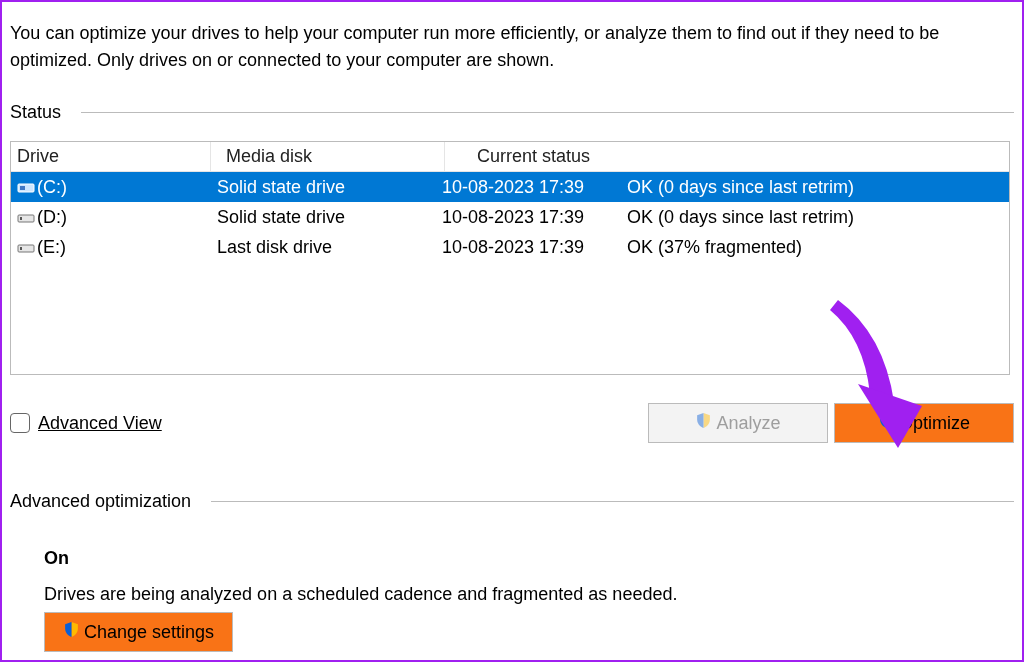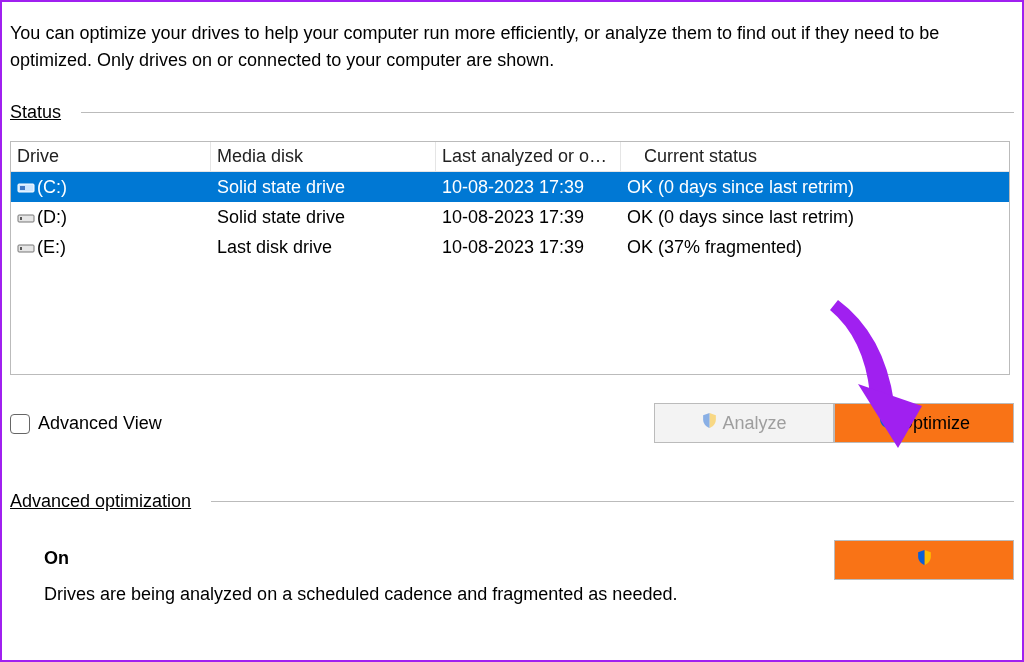--- a/index.html
+++ b/index.html
@@ -21,37 +21,37 @@
     margin-bottom: 28px;
     padding-right: 10px;
   }
   .section-label-row {
     display: flex;
     align-items: center;
     margin-bottom: 18px;
   }
   .section-label {
     padding-right: 20px;
-    text-decoration: underline;
   }
   .section-rule {
     flex: 1;
     border-top: 1px solid #bbb;
     height: 0;
   }
   .drive-table {
     border: 1px solid #bbb;
     width: 1000px;
     height: 234px;
   }
   .drive-header {
     display: flex;
     border-bottom: 1px solid #e5e5e5;
     font-weight: 400;
     color: #222;
+    gap: 9px;
   }
   .col {
     padding: 4px 6px;
     white-space: nowrap;
     overflow: hidden;
     text-overflow: ellipsis;
   }
   .col-drive   { width: 200px; }
   .col-media   { width: 225px; }
   .col-last    { width: 185px; }
@@ -79,34 +79,36 @@
   .drive-icon svg { display: block; }
 
   .below-table-row {
     display: flex;
     justify-content: space-between;
     align-items: center;
     margin-top: 28px;
   }
   .adv-view {
     display: flex;
-    align-items: flex-end;
+    align-items: center;
+    text-decoration: underline;
   }
   .adv-view input[type="checkbox"] {
     width: 20px;
     height: 20px;
     margin: 0 8px 0 0;
     border: 1.5px solid #666;
     border-radius: 4px;
     appearance: none;
     -webkit-appearance: none;
     background: #fff;
   }
   .btn-row {
     display: flex;
+    gap: 6px;
     justify-content: flex-end;
   }
   .win-btn {
     min-width: 180px;
     height: 40px;
     border: 1px solid #bbb;
     background: #f97316;
     font-family: inherit;
     font-size: 18px;
     color: #000;
@@ -125,20 +127,21 @@
   .shield-icon { width: 17px; height: 17px; }
   .shield-icon.faded { opacity: 0.45; }
 
   .sched-section { margin-top: 48px; }
   .sched-body {
     display: flex;
     align-items: flex-start;
     justify-content: space-between;
     margin-top: 28px;
     padding-left: 34px;
+    flex-direction: column;
   }
   .sched-text { line-height: 2.0; }
   .sched-on { font-weight: 700; }
   .sched-desc { font-weight: 400; }
 
   
   .arrow-annotation {
     position: absolute;
     left: 822px;
     top: 292px;
@@ -154,21 +157,20 @@
 
 <div class="section-label-row">
   <span class="section-label">Status</span>
   <span class="section-rule"></span>
 </div>
 
 <div class="drive-table">
   <div class="drive-header">
     <div class="col col-drive">Drive</div>
     <div class="col col-media">Media disk</div>
-    <div class="col col-last">Last analyzed or op...</div>
     <div class="col col-status">Current status</div>
   </div>
   <div id="drive-rows">
       <div class="drive-row selected">
         <div class="col col-drive"><span class="drive-icon"><svg width="18" height="14" viewBox="0 0 18 14">
               <rect x="1" y="3" width="16" height="8" rx="1" fill="#cde6ff" stroke="#fff"></rect>
               <rect x="3" y="5" width="5" height="4" fill="#3f77c4"></rect>
             </svg></span><span>(C:)</span></div>
         <div class="col col-media">Solid state drive</div>
         <div class="col col-last">10-08-2023 17:39</div>
@@ -232,20 +234,21 @@
       <div class="sched-on">On</div>
       <div class="sched-desc">Drives are being analyzed on a scheduled cadence and fragmented as needed.</div>
     </div>
     <button class="win-btn">
       <span>
         <svg class="shield-icon" viewBox="0 0 16 16">
           <path d="M8 1 L14 3 V7 C14 11 11 14 8 15 V1 Z" fill="#ffb900"></path>
           <path d="M8 1 L2 3 V7 C2 11 5 14 8 15 V1 Z" fill="#0a5fd6"></path>
         </svg>
       </span>
+      <span>Change settings</span>
     </button>
   </div>
 </div>
 
 <div class="arrow-annotation">
   <svg viewBox="0 0 110 160" width="110" height="160">
     <g fill="#a020f0">
 
       <path d="M14 6 Q60 40 70 108 L46 100 Q40 44 6 16 Z"></path>
 

